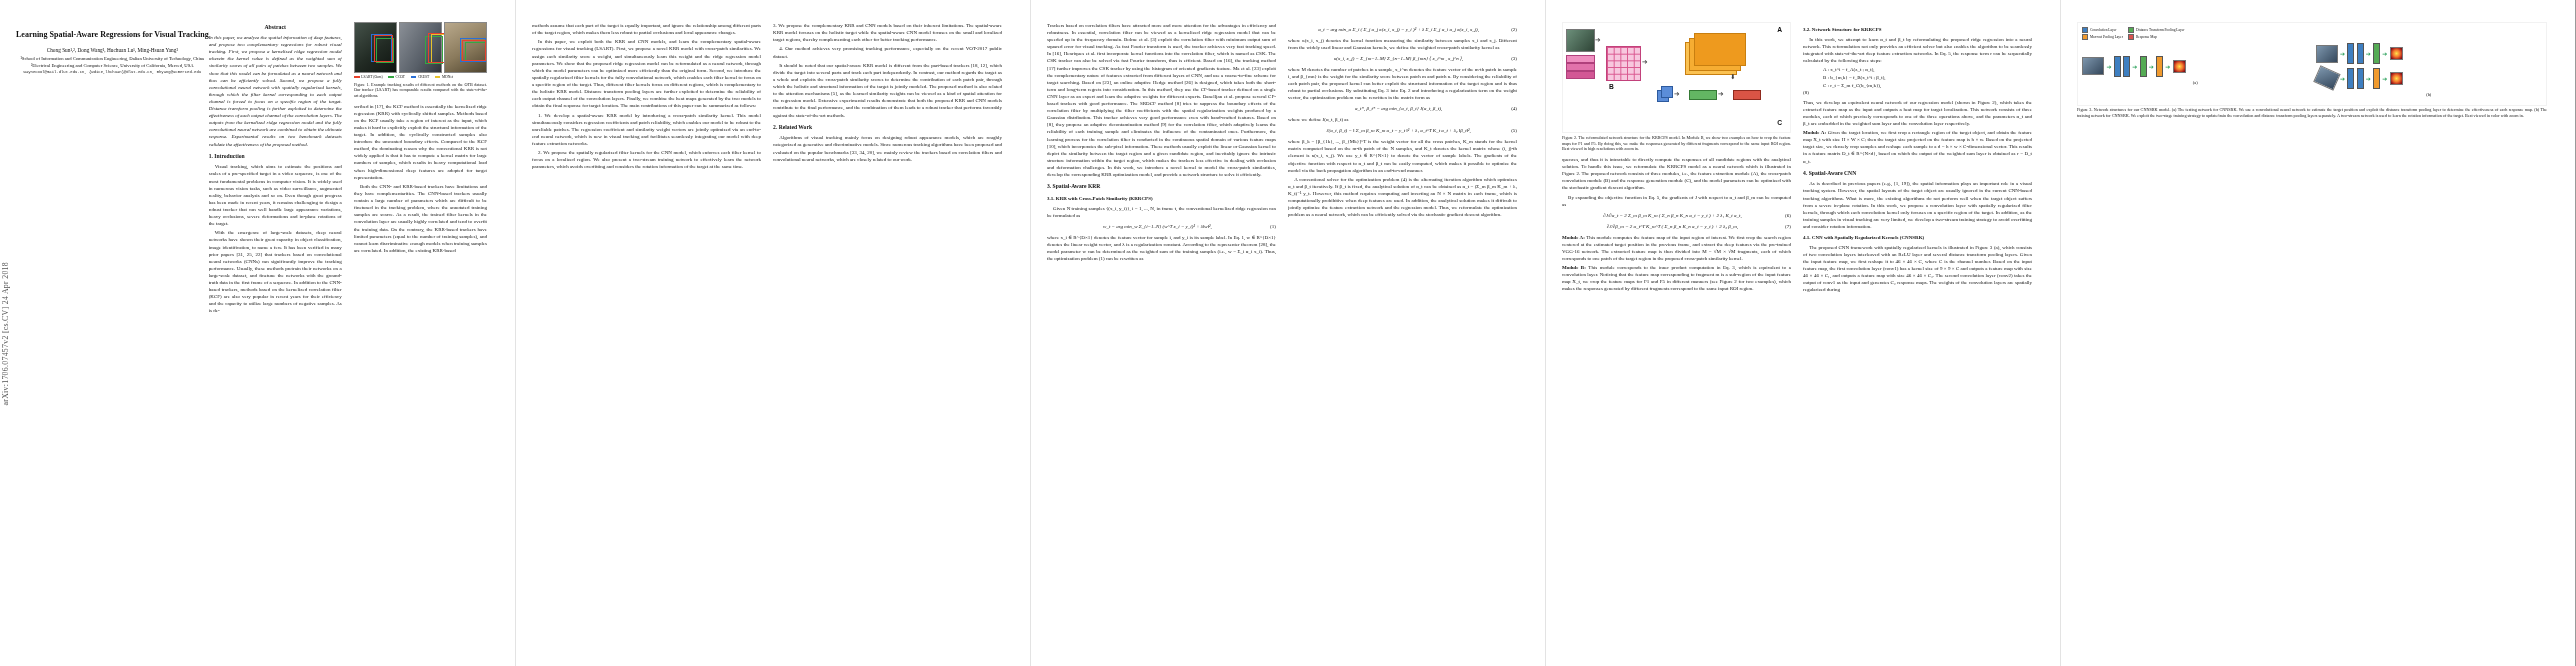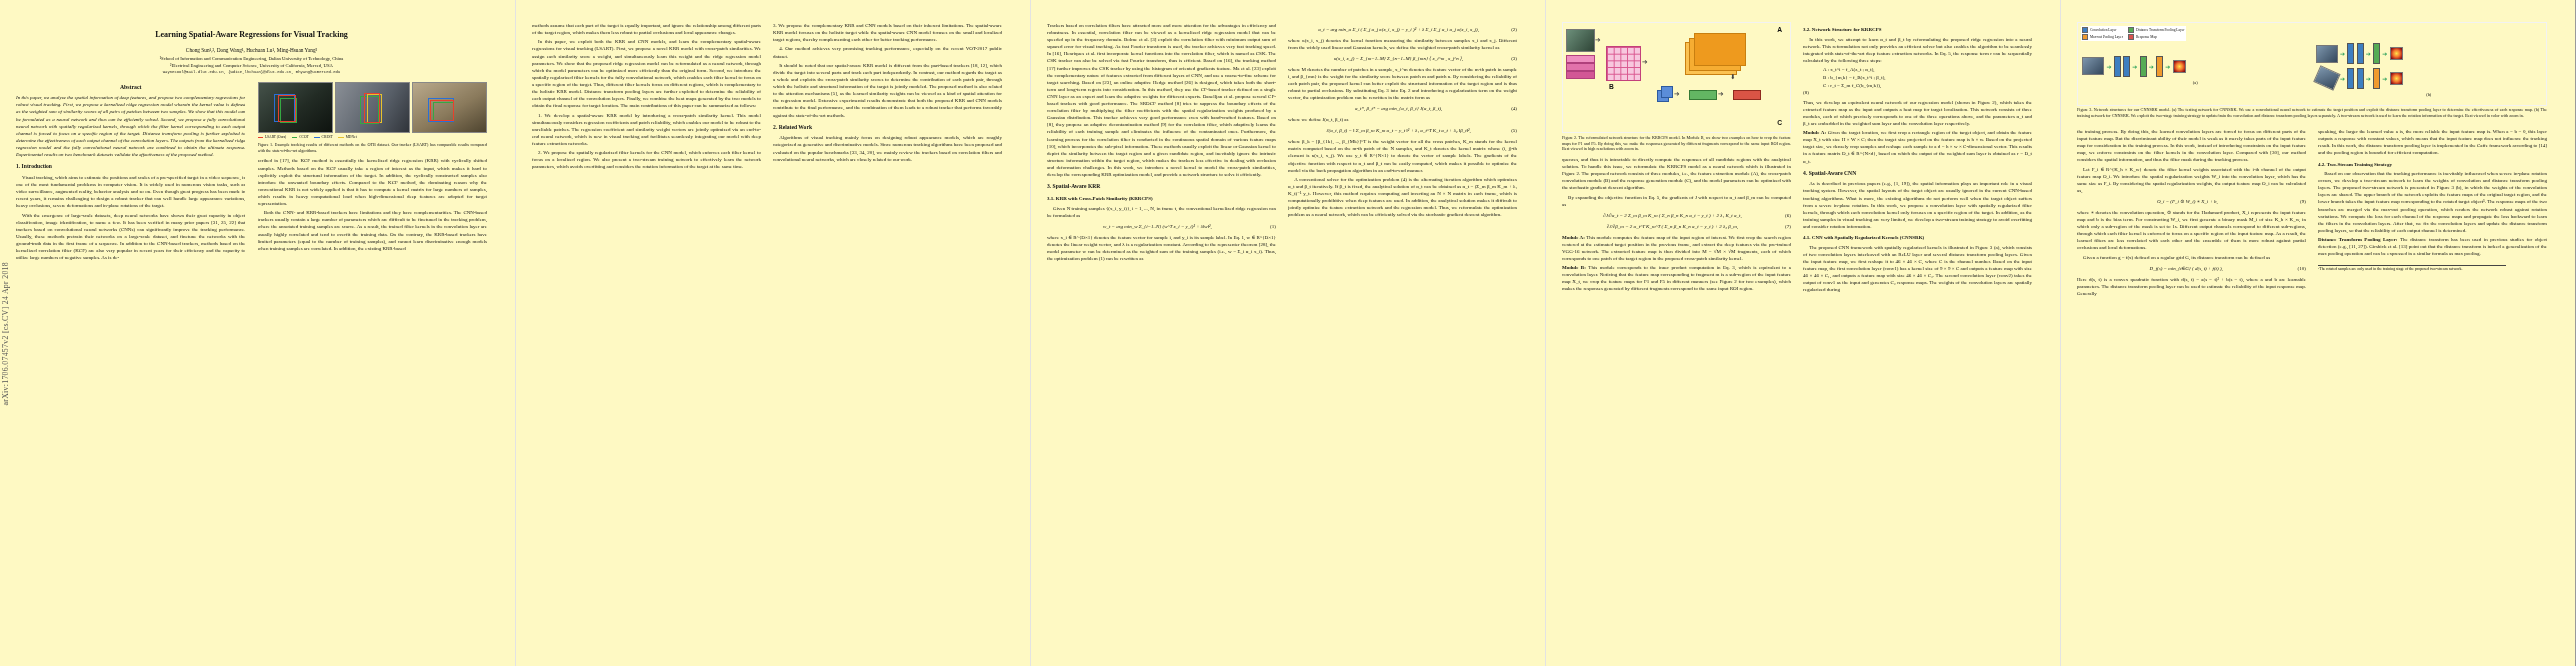--- a/index.html
+++ b/index.html
@@ -1,18 +1,18 @@
 <!DOCTYPE html>
 <html style="font-size:9px"><head>
 <meta charset="utf-8">
 <style>
   html,body{margin:0;padding:0;}
   body{width:2576px;height:667px;background:#9a9a9a;font-family:"Liberation Serif","DejaVu Serif",serif;color:#111;}
   .spread{display:flex;width:2576px;height:667px;}
-  .page{width:515px;height:667px;background:#fef9c3;box-sizing:border-box;padding:22px 28px 19px 16px;position:relative;display:flex;flex-direction:column;overflow:hidden;}
+  .page{width:515px;height:667px;background:#ffffff;box-sizing:border-box;padding:22px 28px 19px 16px;position:relative;display:flex;flex-direction:row;overflow:hidden;}
   .page + .page{border-left:0.6px solid #e3e3e3;}
 
   
   .arxiv-strip{position:absolute;left:1.1px;top:0;height:100%;display:flex;align-items:center;}
   .arxiv-strip span{writing-mode:vertical-rl;transform:rotate(180deg);font-size:7.8px;color:#555;letter-spacing:0.3px;font-family:"Liberation Serif",serif;}
   .page-header{text-align:center;margin-top:7.8px;margin-bottom:7.8px;}
   .paper-title{font-size:8px;font-weight:bold;margin-bottom:7.8px;}
   .paper-authors{font-size:5.3px;margin-bottom:3.9px;}
   .paper-affil{font-size:4.7px;margin-bottom:1.1px;}
   .paper-emails{font-size:3.9px;font-family:"Liberation Mono","DejaVu Sans Mono",monospace;margin-top:2.8px;color:#222;}

